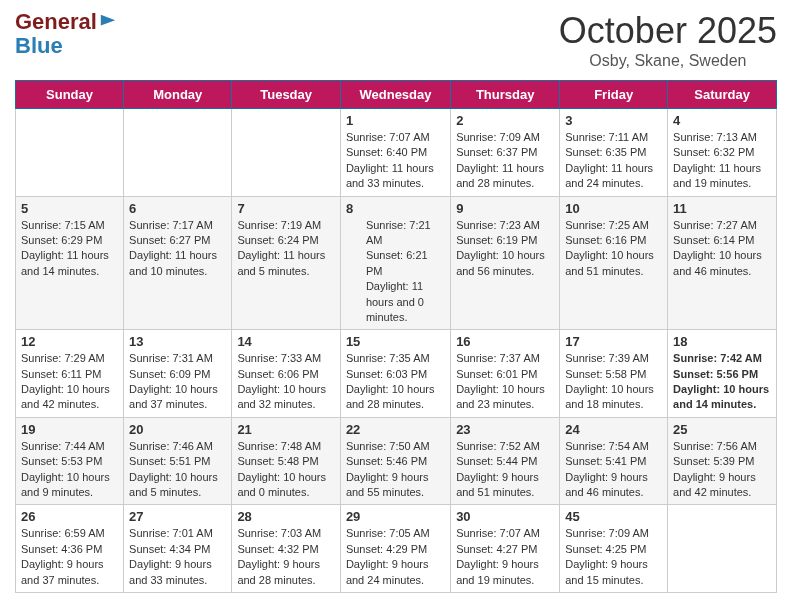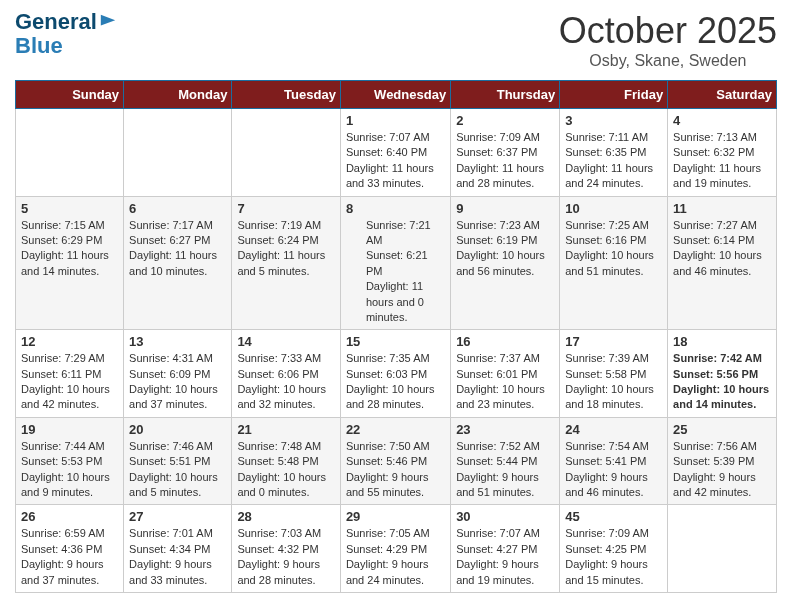--- a/index.html
+++ b/index.html
@@ -21,21 +21,21 @@
     }
     .logo {
       display: flex;
       align-items: center;
     }
     .logo-text {
       font-size: 22px;
       font-weight: bold;
       line-height: 1.1;
     }
-    .logo-general { color: #0c4a6e; }
+    .logo-general { color: #7f1d1d; }
     .logo-blue { color: #2a7db5; }
     .logo-icon {
       width: 18px;
       height: 18px;
       margin-left: 2px;
     }
     .title-block {
       text-align: center;
     }
     .month-title {
@@ -46,26 +46,26 @@
     .location {
       font-size: 16px;
       color: #555;
     }
     .calendar {
       width: 100%;
       border-collapse: collapse;
       border: 1px solid #ccc;
     }
     .calendar th {
-      background-color: #7f1d1d;
+      background-color: #be185d;
       color: #fff;
       font-size: 13px;
       font-weight: bold;
       padding: 6px 4px;
-      text-align: right;
+      text-align: center;
       border: 1px solid #1a6da0;
     }
     .calendar td {
       border: 1px solid #ccc;
       vertical-align: top;
       padding: 4px 5px;
       width: 113px;
       min-height: 80px;
       font-size: 11px;
       color: #333;
@@ -198,21 +198,21 @@
         </tr>
         <tr>
           <td>
             <div class="day-num">12</div>
             <div class="day-info" style="white-space: pre-line;">Sunrise: 7:29 AM
 Sunset: 6:11 PM
 Daylight: 10 hours and 42 minutes.</div>
           </td>
           <td>
             <div class="day-num">13</div>
-            <div class="day-info" style="white-space: pre-line;">Sunrise: 4:31 AM
+            <div class="day-info" style="white-space: pre-line;">Sunrise: 7:31 AM
 Sunset: 6:09 PM
 Daylight: 10 hours and 37 minutes.</div>
           </td>
           <td>
             <div class="day-num">14</div>
             <div class="day-info" style="white-space: pre-line;">Sunrise: 7:33 AM
 Sunset: 6:06 PM
 Daylight: 10 hours and 32 minutes.</div>
           </td>
           <td>

